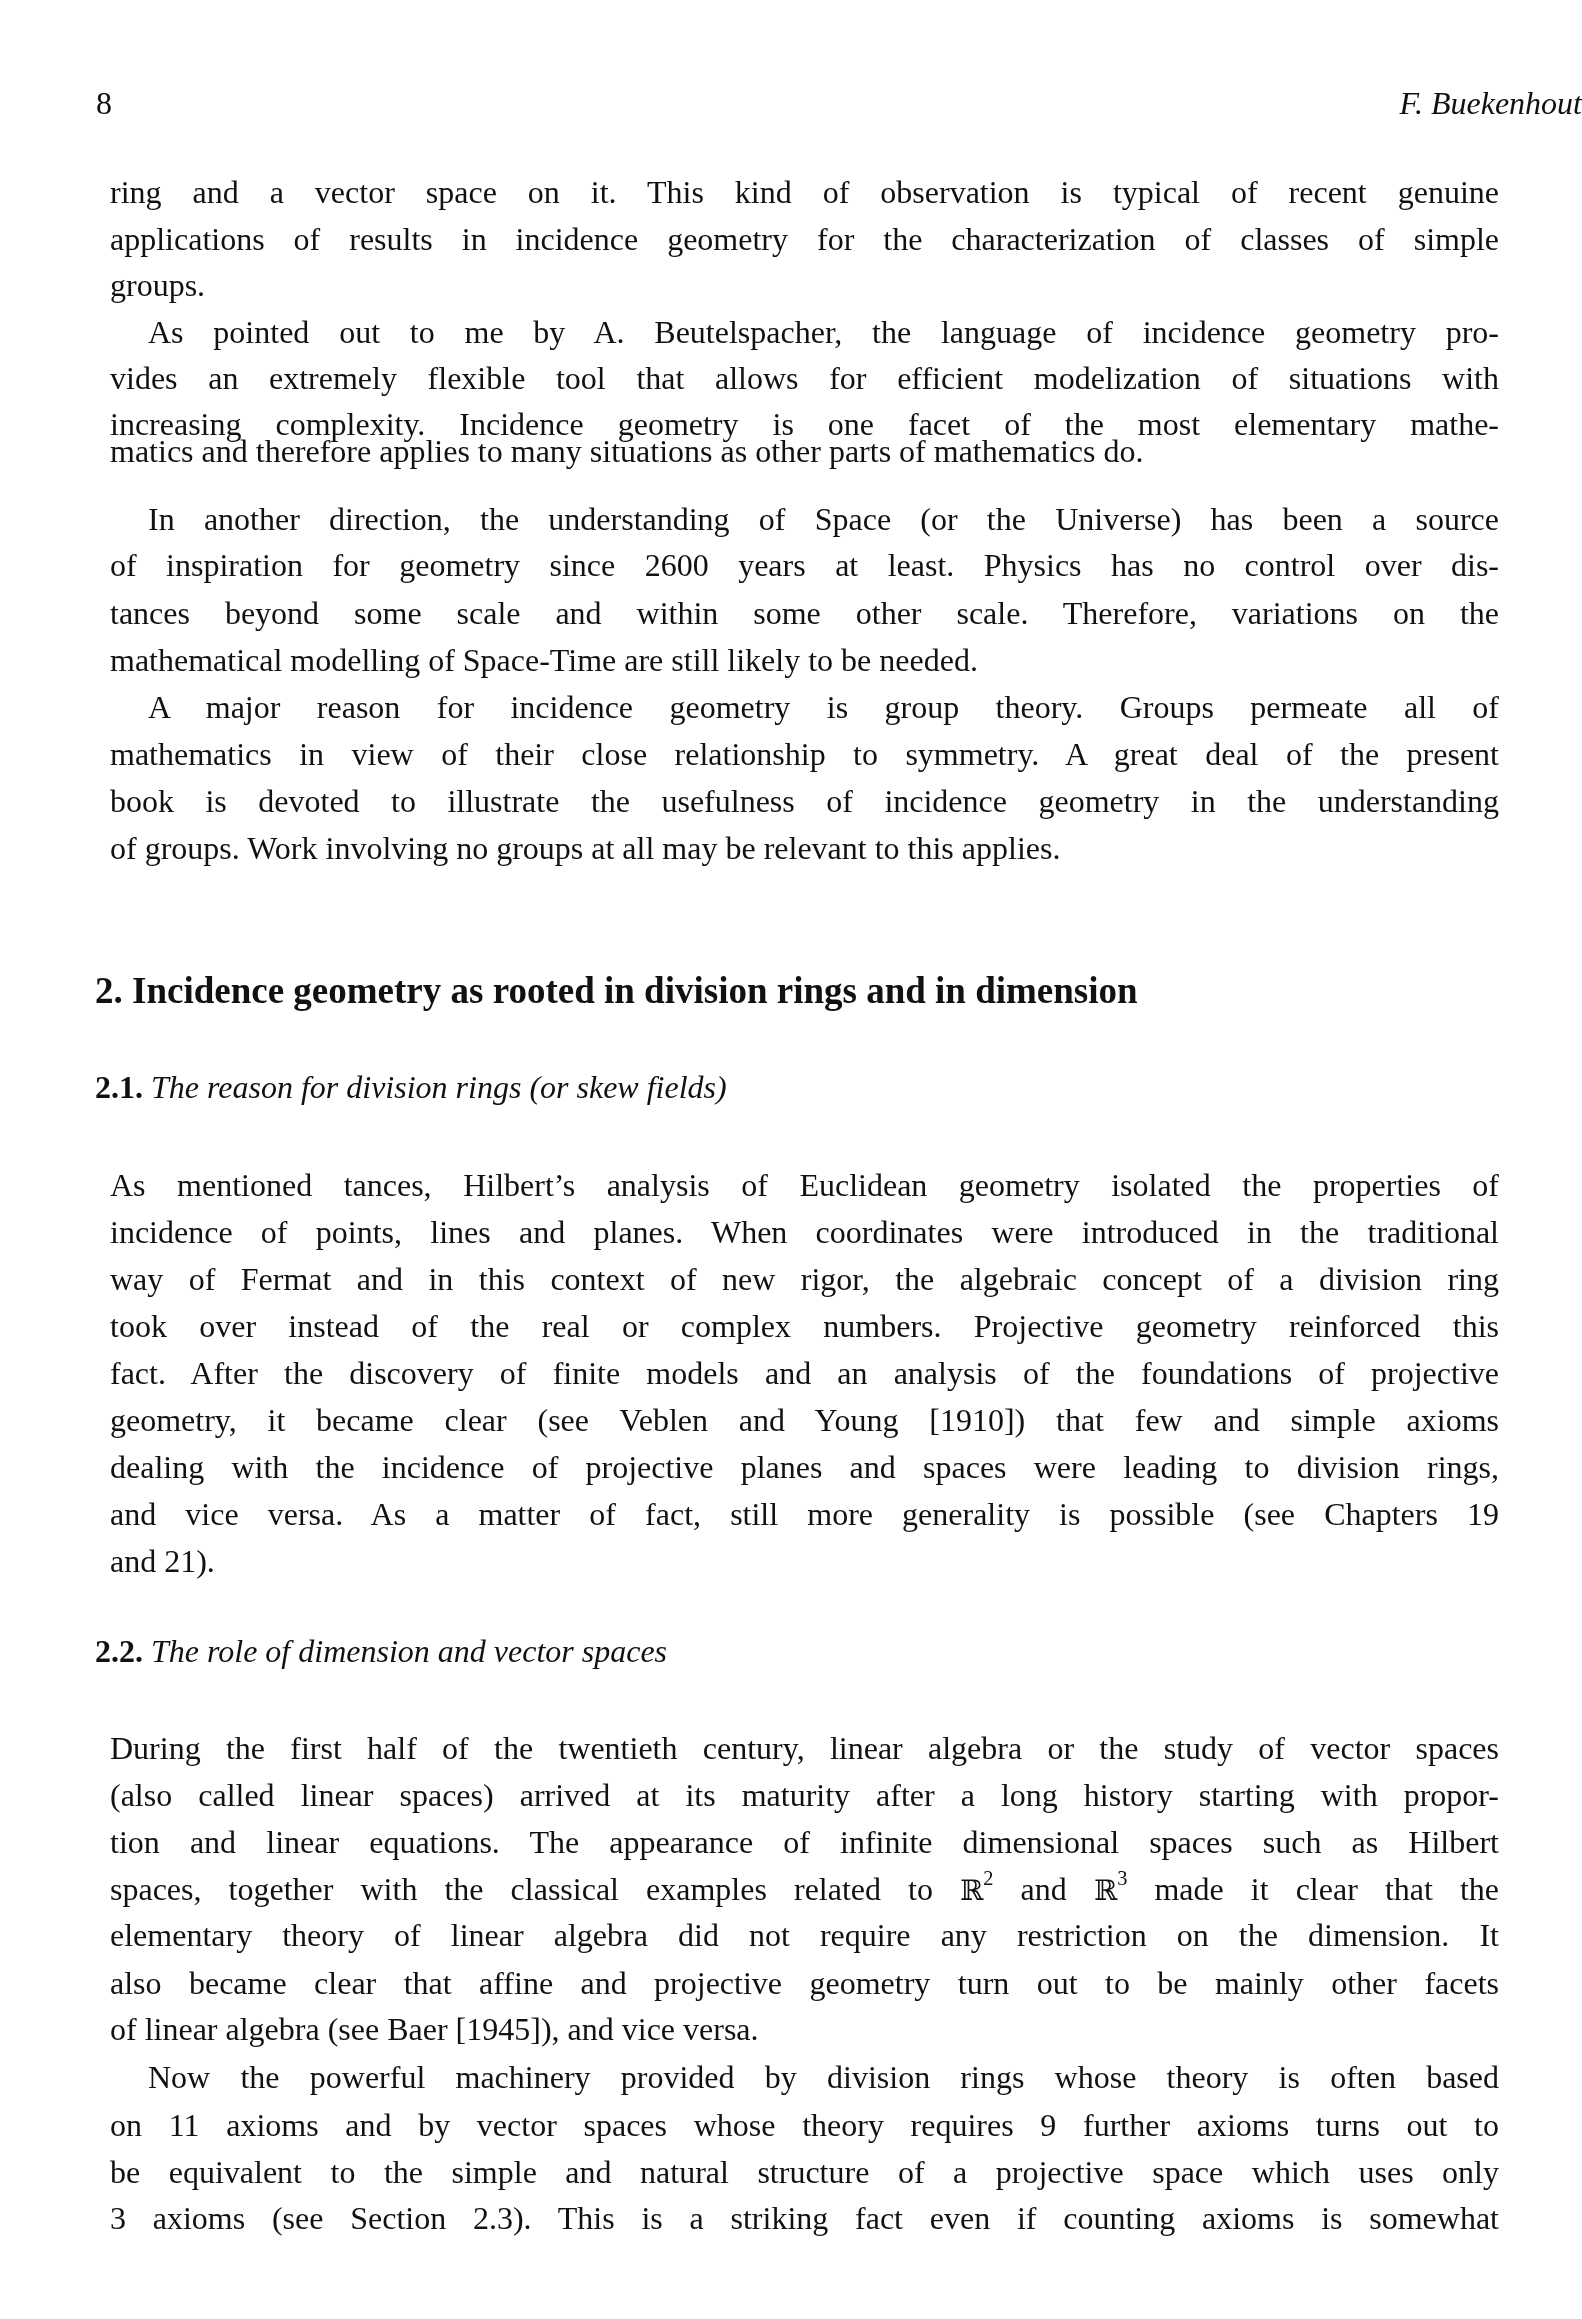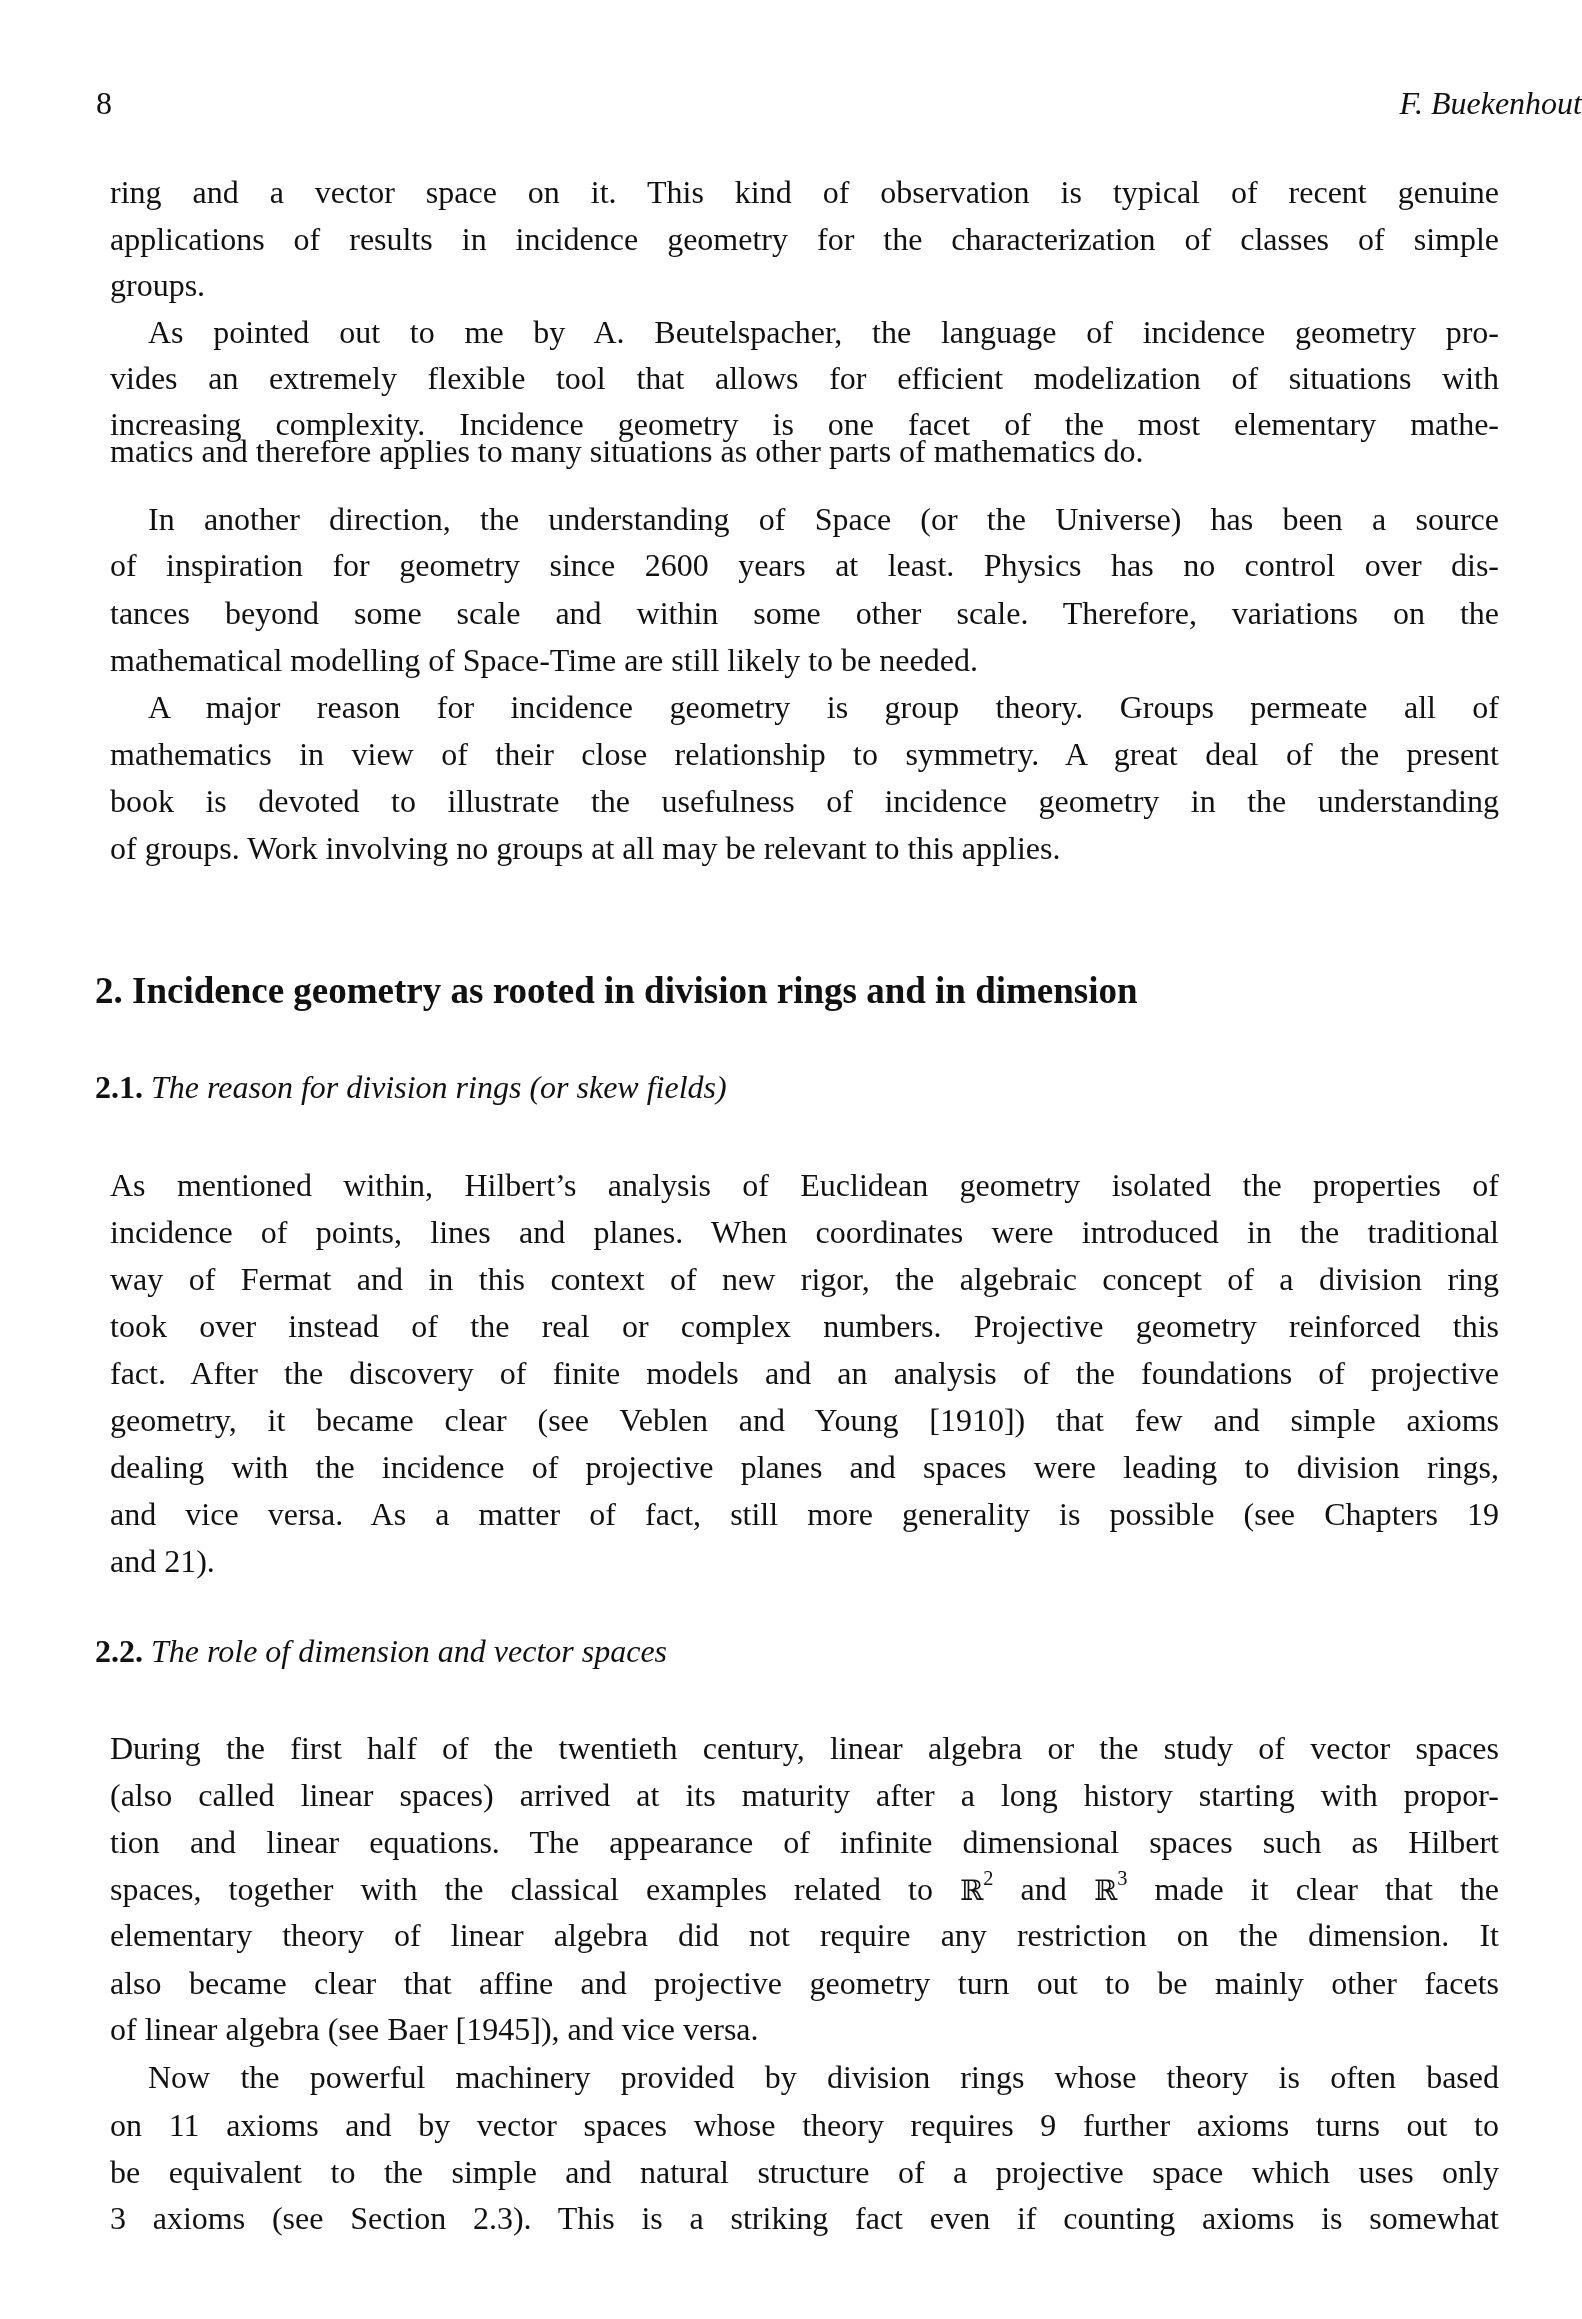--- a/index.html
+++ b/index.html
@@ -53,21 +53,21 @@
 </div>
 
 <div class="sec" style="top:972px">2.  Incidence geometry as rooted in division rings and in dimension</div>
 
 <div class="subsec" style="top:1069px">
   <span class="num">2.1.</span>
   <span class="ttl">The reason for division rings (or skew fields)</span>
 </div>
 
 <div>
-  <div class="ln" style="top:1167px">As mentioned within, Hilbert’s analysis of Euclidean geometry isolated the properties of</div>
+  <div class="ln" style="top:1167px">As mentioned tances, Hilbert’s analysis of Euclidean geometry isolated the properties of</div>
   <div class="ln" style="top:1214px">incidence of points, lines and planes.  When coordinates were introduced in the traditional</div>
   <div class="ln" style="top:1261px">way of Fermat and in this context of new rigor, the algebraic concept of a division ring</div>
   <div class="ln" style="top:1308px">took over instead of the real or complex numbers.  Projective geometry reinforced this</div>
   <div class="ln" style="top:1355px">fact.  After the discovery of finite models and an analysis of the foundations of projective</div>
   <div class="ln" style="top:1402px">geometry, it became clear (see Veblen and Young [1910]) that few and simple axioms</div>
   <div class="ln" style="top:1449px">dealing with the incidence of projective planes and spaces were leading to division rings,</div>
   <div class="ln" style="top:1496px">and vice versa.  As a matter of fact, still more generality is possible (see Chapters 19</div>
   <div class="ln last" style="top:1543px">and 21).</div>
 </div>
 

